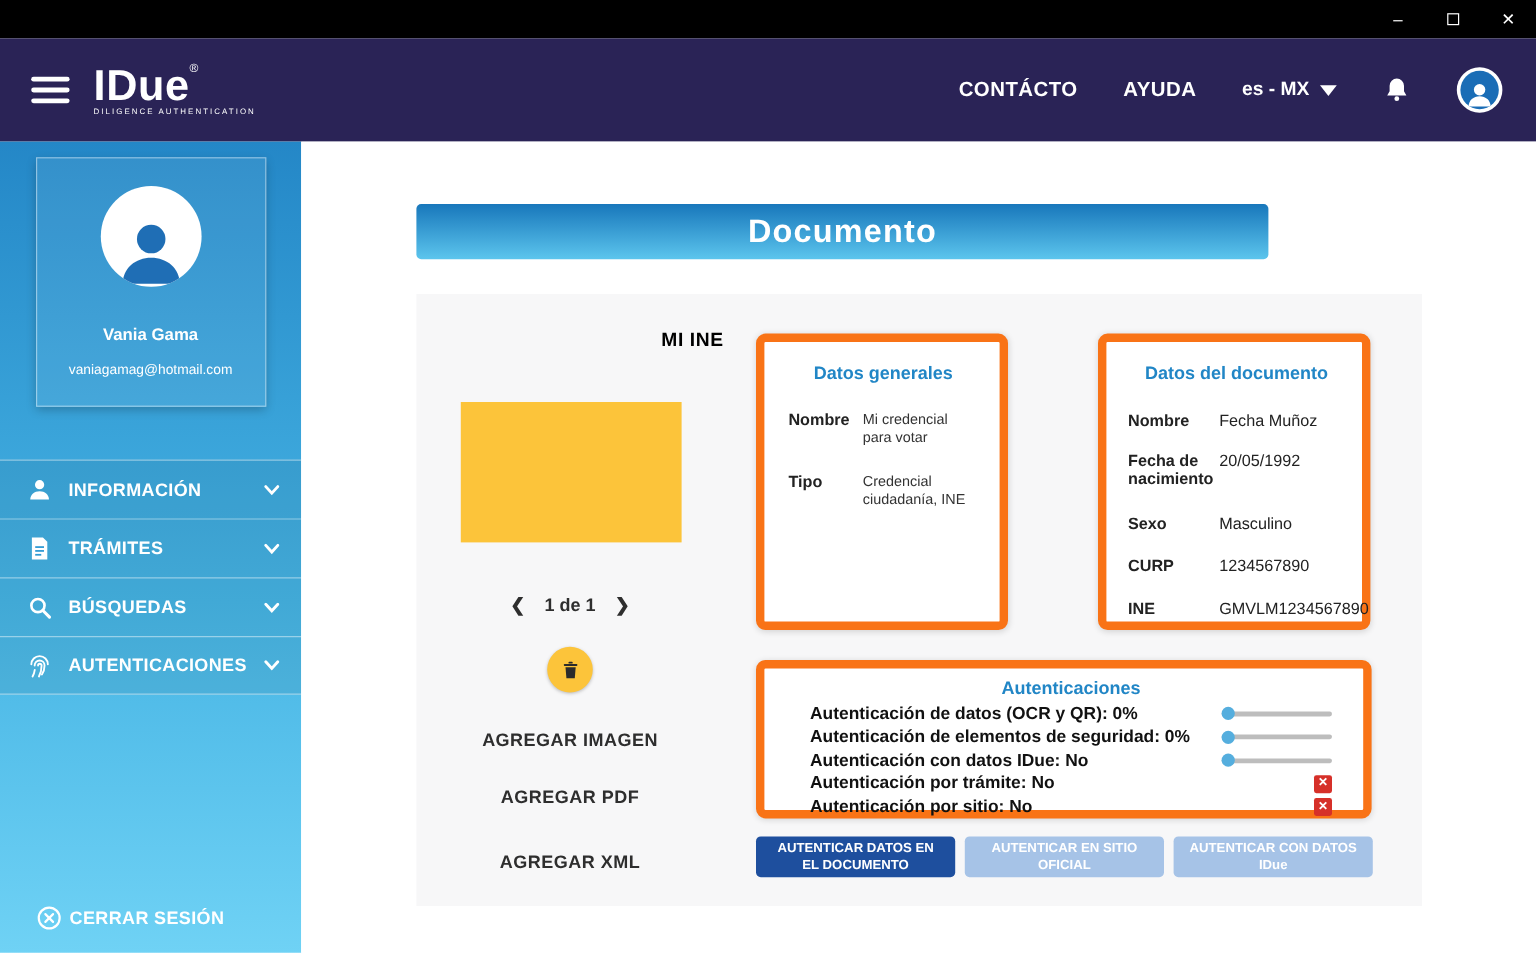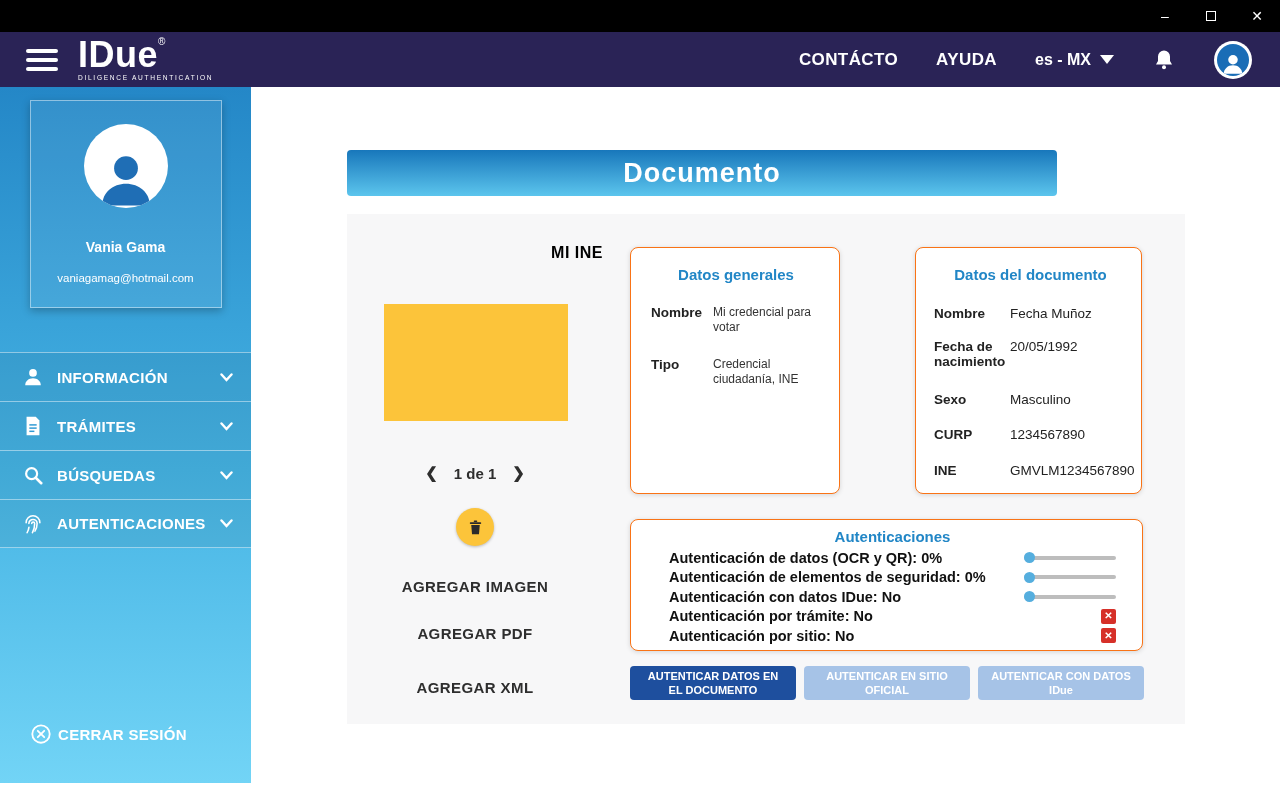--- a/index.html
+++ b/index.html
@@ -7,21 +7,21 @@
     font-family:"Liberation Sans", sans-serif; background:#fff; }
 
   
   .titlebar { height:32px; background:#000; display:flex; align-items:center;
     justify-content:flex-end; }
   .win-btn { width:46px; height:32px; display:flex; align-items:center;
     justify-content:center; color:#fff; font-size:14px; cursor:pointer; }
   .win-max-glyph { width:10px; height:10px; border:1.5px solid #fff; display:block; }
 
   
-  .header { height:55px; background:#2a2356; display:flex; align-items:center;
+  .header { height:86px; background:#2a2356; display:flex; align-items:center;
     padding:0 28px 0 26px; }
   .hamburger { width:32px; display:flex; flex-direction:column; gap:5px; cursor:pointer; }
   .hamburger span { height:4px; background:#fff; border-radius:2px; }
   .brand { margin-left:20px; color:#fff; line-height:1; }
   .brand-name { font-size:36px; font-weight:bold; letter-spacing:.5px; }
   .brand-reg { font-size:10px; vertical-align:top; }
   .brand-tag { font-size:6.6px; letter-spacing:1.7px; margin-top:2px; }
   .header-right { margin-left:auto; display:flex; align-items:center; gap:38px; }
   .header-link { color:#fff; font-weight:bold; font-size:17px; letter-spacing:.4px; cursor:pointer; }
   .locale { display:flex; align-items:center; gap:9px; color:#fff; font-size:16px;
@@ -54,21 +54,21 @@
   .nav-icon { width:22px; height:22px; flex-shrink:0; }
   .nav-label { color:#fff; font-weight:bold; font-size:15px; letter-spacing:.3px;
     margin-left:13px; flex:1; }
   .nav-chevron { width:13px; height:9px; }
   .logout { position:absolute; left:30px; bottom:38px; display:flex; align-items:center;
     gap:6px; cursor:pointer; }
   .logout-label { color:#fff; font-weight:bold; font-size:15px; letter-spacing:.3px; }
 
   
   .content { flex:1; position:relative; background:#fff; }
-  .banner { position:absolute; left:96px; top:63px; width:710px; height:46px;
+  .banner { position:absolute; left:96px; top:52px; width:710px; height:46px;
     border-radius:4px; background:linear-gradient(180deg,#1877bb 0%,#5cc5ed 100%);
     display:flex; align-items:center; justify-content:center; }
   .banner-title { color:#fff; font-size:27px; font-weight:bold; letter-spacing:1px; }
   .panel { position:absolute; left:96px; top:127px; width:838px; height:510px;
     background:#f7f7f8; }
 
   
   .viewer-title { position:absolute; left:0; top:30px; width:256px; text-align:right;
     font-size:16px; font-weight:bold; color:#000000; letter-spacing:.5px; }
   .doc-image { position:absolute; left:37px; top:90px; width:184px; height:117px;
@@ -77,21 +77,21 @@
     align-items:center; justify-content:center; gap:16px; }
   .pager-chev { font-size:15px; font-weight:bold; color:#2e2e2e; cursor:pointer; }
   .pager-label { font-size:15px; font-weight:bold; color:#2e2e2e; }
   .trash-btn { position:absolute; left:109px; top:294px; width:38px; height:38px;
     border-radius:50%; background:#fcc43a; display:flex; align-items:center;
     justify-content:center; cursor:pointer; box-shadow:0 1px 3px rgba(0,0,0,.25); }
   .add-link { position:absolute; left:0; width:256px; text-align:center;
     font-size:15px; font-weight:bold; color:#2e2e2e; letter-spacing:.4px; cursor:pointer; }
 
   
-  .card { position:absolute; background:#fff; border:1px solid #f97316; border-radius:8px;
+  .card { position:absolute; background:#fff; border:7px solid #f97316; border-radius:8px;
     box-shadow:0 1px 5px rgba(0,0,0,.14); }
   .card-title { text-align:center; color:#2186c6; font-weight:bold; font-size:15px; }
   .card-generales { left:283px; top:33px; width:210px; height:247px; padding:18px 18px 0 20px; }
   .card-documento { left:568px; top:33px; width:227px; height:247px; padding:18px 14px 0 18px; }
   .kv-row { display:flex; align-items:flex-start; }
   .card-generales .kv-row { margin-top:22px; }
   .card-generales .kv-label { width:62px; font-weight:bold; font-size:13.5px; color:#222; flex-shrink:0; }
   .card-generales .kv-value { font-size:12px; color:#333; line-height:1.25; }
   .card-documento .kv-row { margin-top:17px; }
   .card-documento .kv-label { width:76px; font-weight:bold; font-size:13.5px; color:#222;

